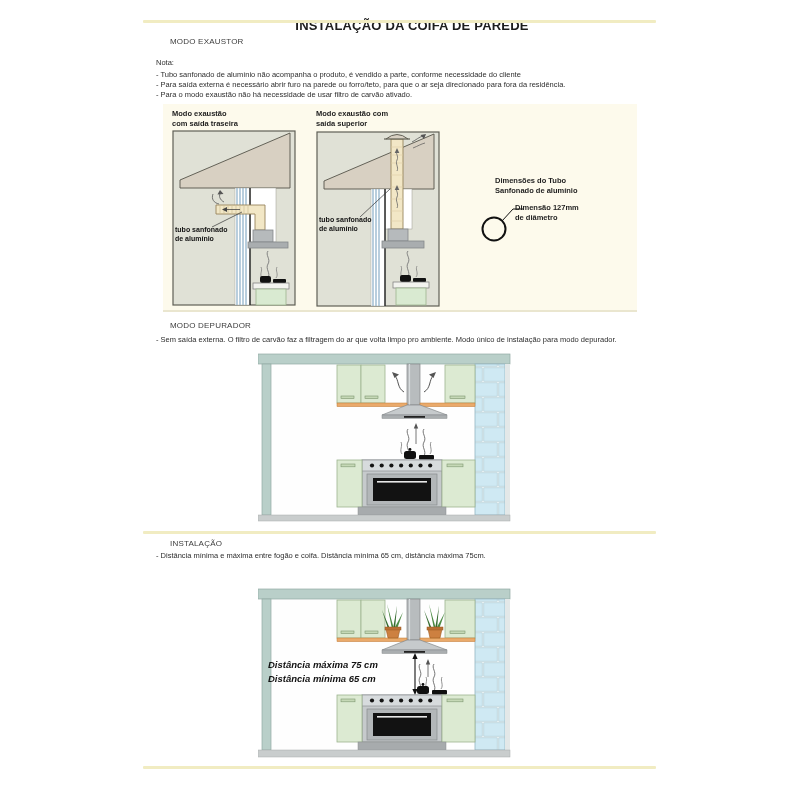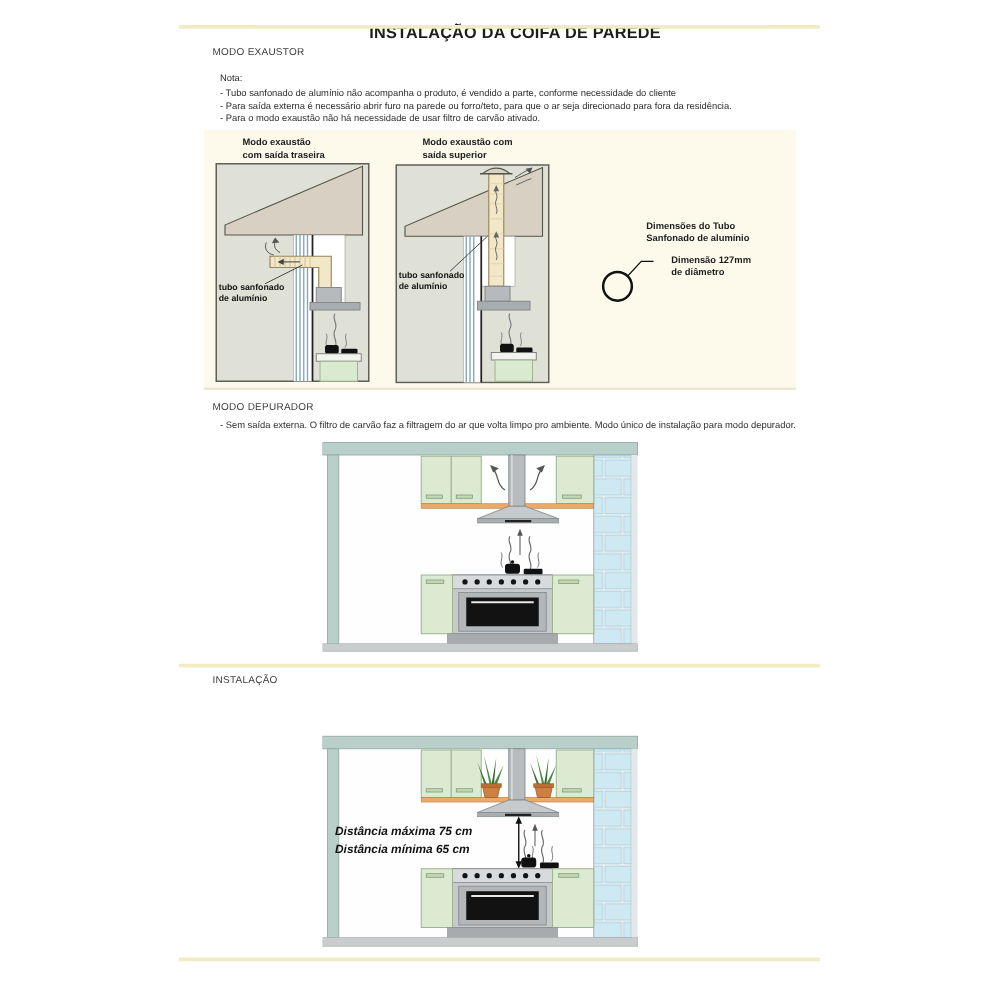--- a/index.html
+++ b/index.html
@@ -3,25 +3,25 @@
 <meta charset="utf-8">
 <style>
   html,body{margin:0;padding:0;background:#ffffff;}
   .page{position:relative;width:800px;height:800px;background:#ffffff;overflow:hidden;
         font-family:"Liberation Sans", sans-serif;color:#2e2e2e;}
   .abs{position:absolute;}
   .title{position:absolute;left:0;top:6px;width:100%;text-align:center;
          font-size:13px;font-weight:bold;letter-spacing:.2px;color:#1d1d1d;margin:12px;}
   .rule{position:absolute;left:143px;width:513px;height:3px;background:#f1ecc2;border-radius:1px;}
   .sec-heading{position:absolute;font-size:8px;color:#3c3c3c;letter-spacing:.2px;white-space:nowrap;margin-left:12px;}
-  .note{position:absolute;font-size:7.5px;color:#2e2e2e;white-space:nowrap;margin-left:20px;}
+  .note{position:absolute;font-size:7.5px;color:#2e2e2e;white-space:nowrap;}
   .panel{position:absolute;left:163px;top:104px;width:474px;height:206px;
          background:#fdfaec;border-bottom:2px solid #eae6cf;}
   .dtitle{position:absolute;font-size:7.5px;font-weight:bold;line-height:9.5px;color:#1d1d1d;white-space:nowrap;}
-  .dtitle span{display:block;margin-left:22px;}
+  .dtitle span{display:block;}
   svg text{font-family:"Liberation Sans", sans-serif;}
 </style>
 </head>
 <body>
 
 <div class="page">
 
   <h1 class="title">INSTALAÇÃO DA COIFA DE PAREDE</h1>
   <div class="rule" style="top:20px"></div>
 
@@ -186,20 +186,21 @@
     <rect x="184" y="108" width="33" height="47" fill="#dcead2" stroke="#9db48f" stroke-width="0.8"></rect>
     <rect x="83" y="112" width="14" height="2.8" fill="#c5d8b6" stroke="#7d9670" stroke-width="0.6"></rect>
     <rect x="189" y="112" width="16" height="2.8" fill="#c5d8b6" stroke="#7d9670" stroke-width="0.6"></rect>
     <rect x="100" y="155" width="88" height="8" fill="#a7abad" stroke="#8a8e90" stroke-width="0.5"></rect>
     <rect x="0" y="163" width="252" height="6" fill="#c9cdcd" stroke="#a8acac" stroke-width="0.5"></rect>
   </svg>
 
   <div class="rule" style="top:531px"></div>
 
   <div class="sec-heading" style="left:158px;top:539px">INSTALAÇÃO</div>
+  <div class="note" style="left:156px;top:551px">- Distância mínima e máxima entre fogão e coifa. Distância mínima 65 cm, distância máxima 75cm.</div>
 
   <svg class="abs" style="left:258px;top:587px" width="262" height="175" viewBox="0 0 262 175">
     <defs>
       <pattern id="bricks2" width="30" height="30" patternUnits="userSpaceOnUse">
         <rect width="30" height="30" fill="#ffffff"></rect>
         <rect x="0.8" y="0.8" width="28.4" height="13.4" fill="#cfe9f3" stroke="#9fc2cd" stroke-width="0.6"></rect>
         <rect x="-14.2" y="15.8" width="28.4" height="13.4" fill="#cfe9f3" stroke="#9fc2cd" stroke-width="0.6"></rect>
         <rect x="15.8" y="15.8" width="28.4" height="13.4" fill="#cfe9f3" stroke="#9fc2cd" stroke-width="0.6"></rect>
       </pattern>
     </defs>

